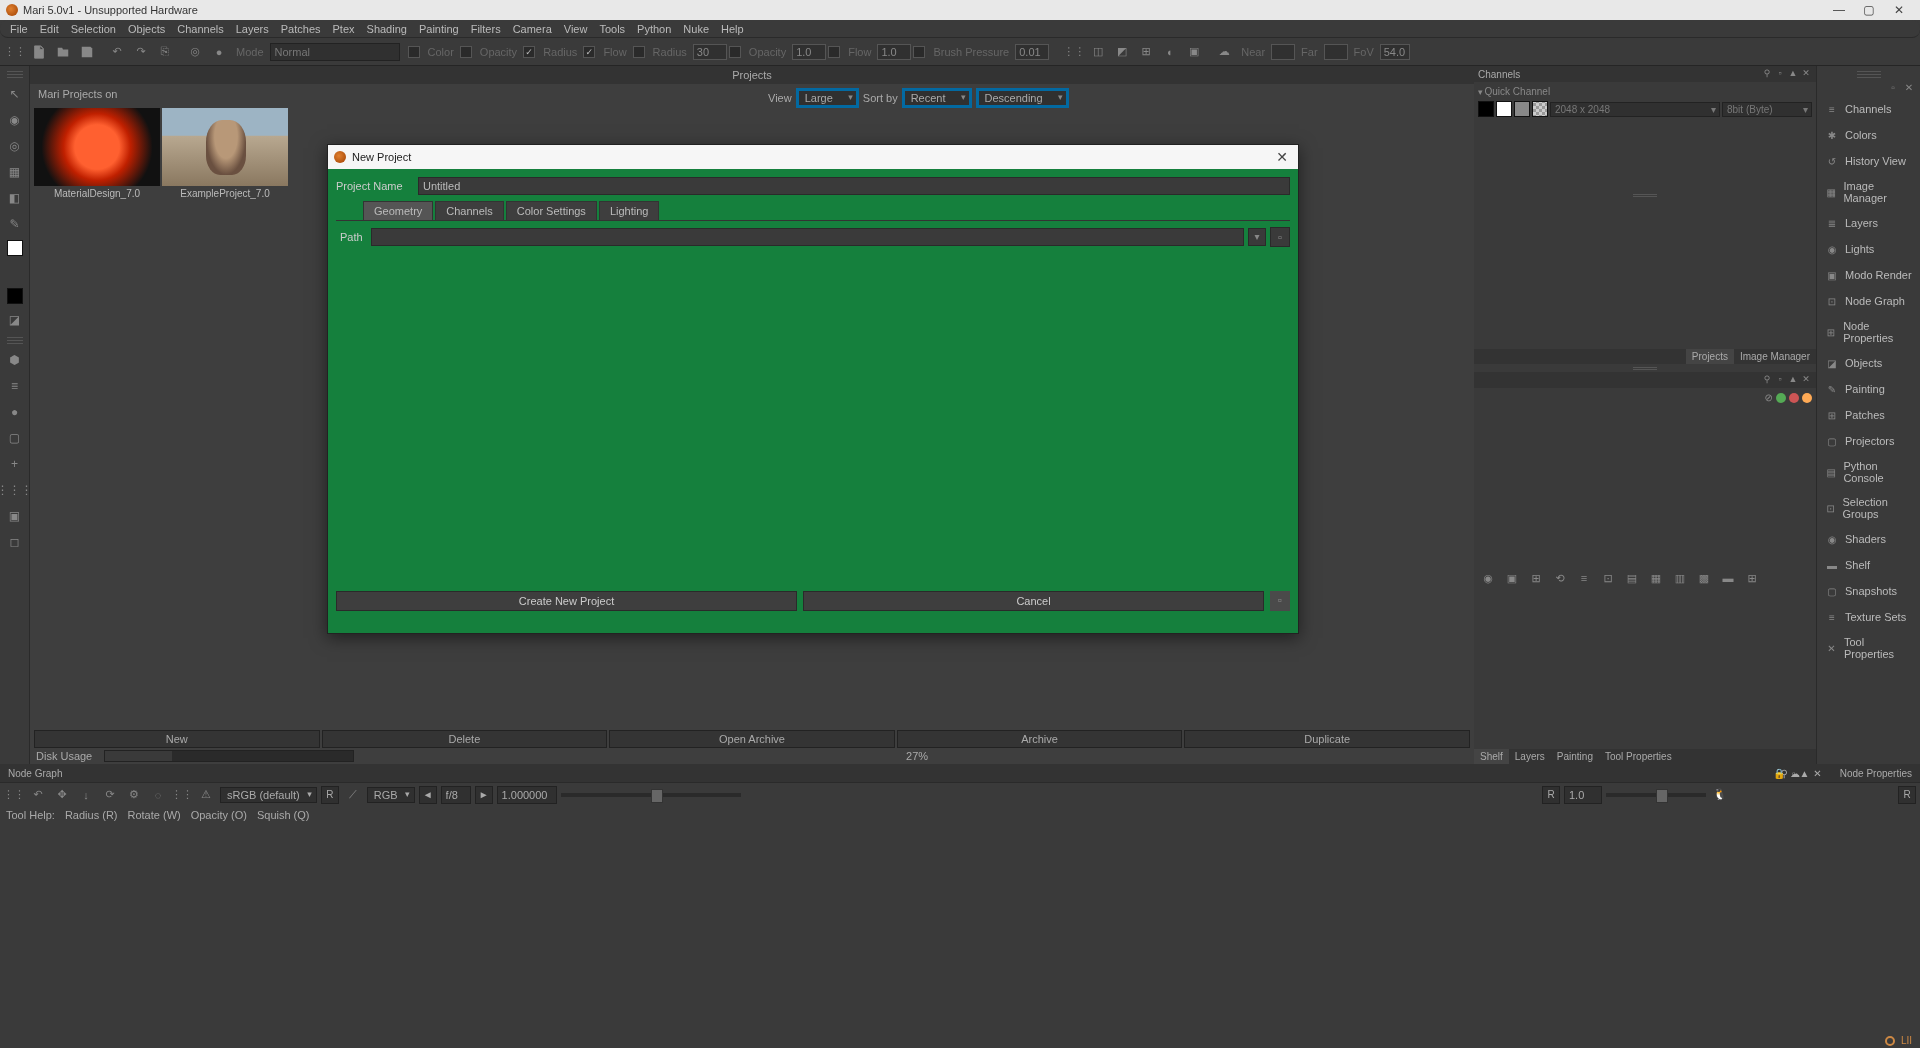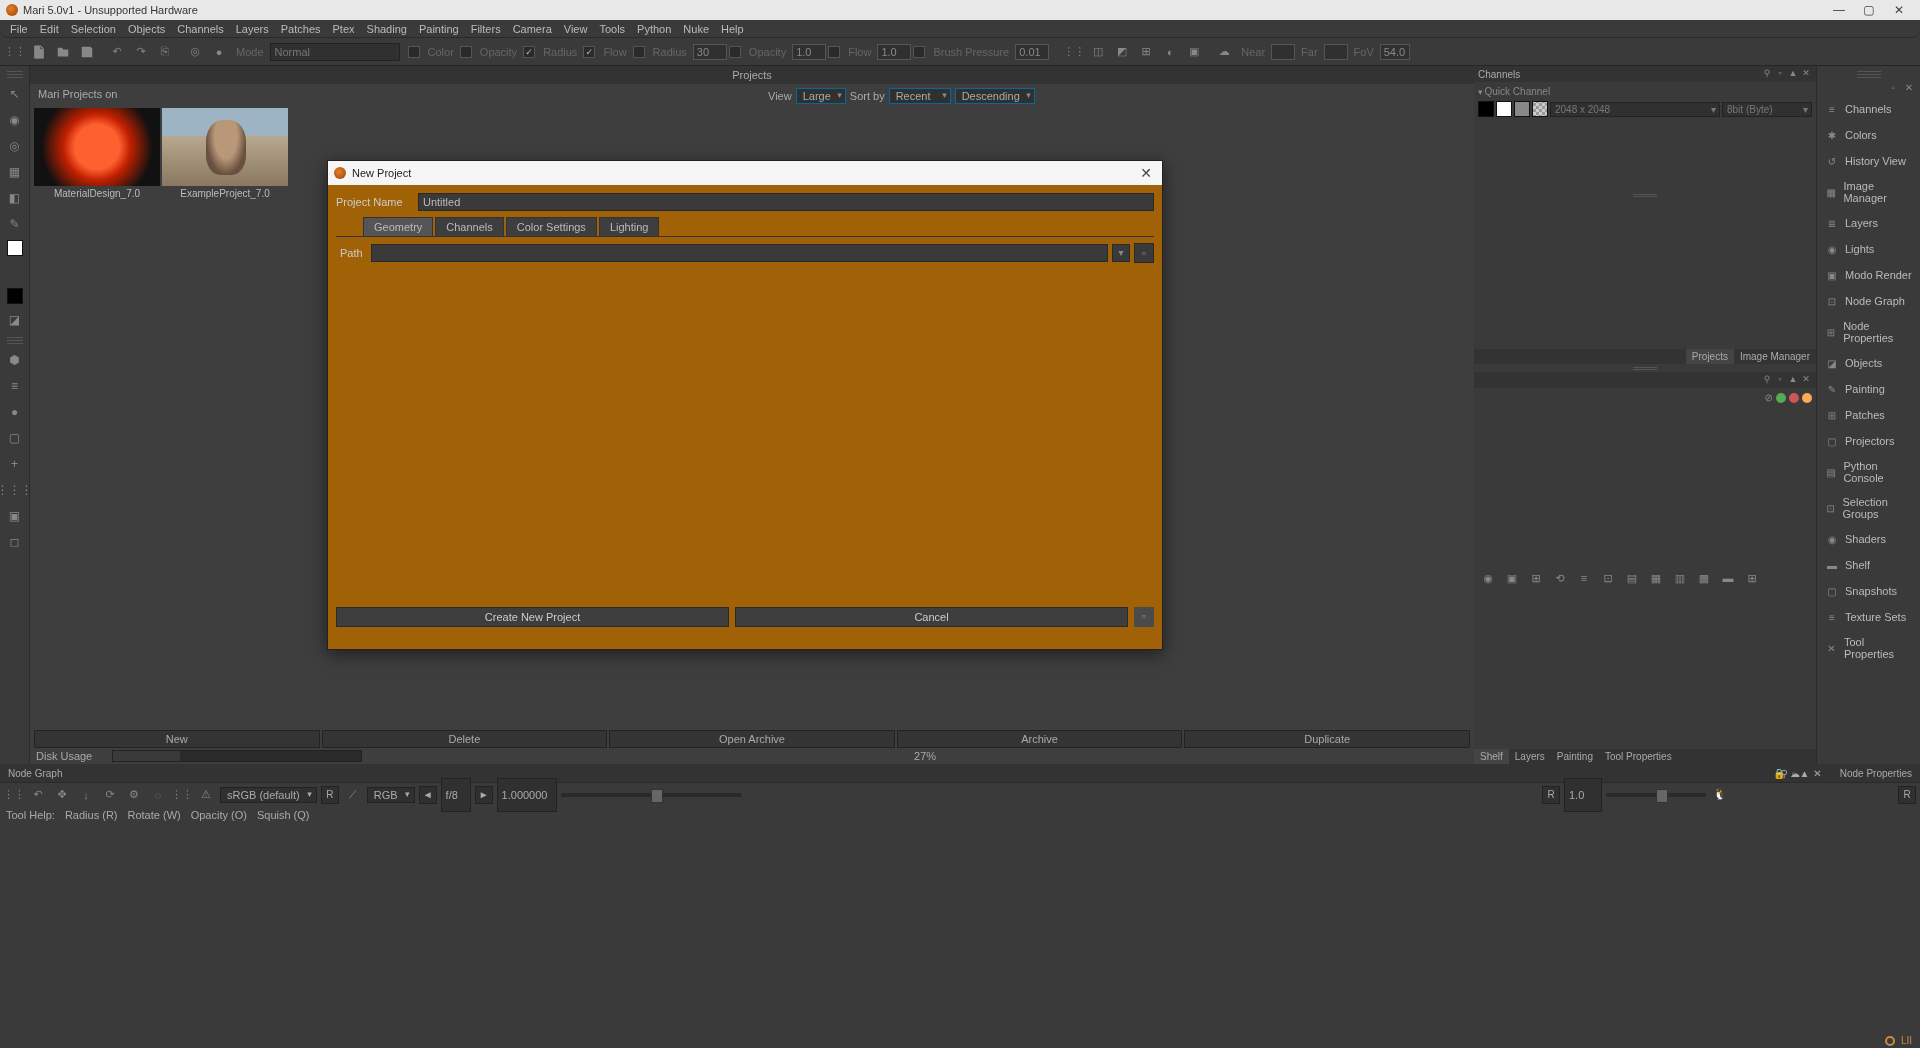--- a/index.html
+++ b/index.html
@@ -32,34 +32,34 @@
 .left-tools { width: 30px; background: #3a3a3a; border-right: 1px solid #2a2a2a; display:flex; flex-direction:column; align-items:center; padding-top:4px; gap:6px;}
 .left-tools .grip { height:8px; width:16px; background:repeating-linear-gradient(0deg,#555,#555 1px,transparent 1px,transparent 3px);}
 .lt-icon { width:20px; height:20px; display:flex; align-items:center; justify-content:center; color:#888; font-size:12px;}
 .lt-swatch { width:16px; height:16px; border:1px solid #111;}
 
 
 .projects { flex: 1; background: #3e3e3e; display:flex; flex-direction:column;}
 .proj-header { height: 18px; background: #333; display:flex; align-items:center; justify-content:center; color:#aaa; font-size:11px; position:relative;}
 .proj-sub { height: 20px; background: #3e3e3e; display:flex; align-items:center; padding:0 8px; color:#aaa; font-size:11px;}
 .proj-view { display:flex; align-items:center; gap:4px; padding:4px 8px; justify-content:flex-end;}
-.proj-dd { background:#303030; border:1px solid #0369a1; color:#aaa; font-size:11px; padding:1px 14px 1px 6px; position:relative;}
+.proj-dd { background:#303030; border:3px solid #0369a1; color:#aaa; font-size:11px; padding:1px 23px 1px 6px; position:relative;}
 .proj-dd::after{content:"▾"; position:absolute; right:3px; font-size:9px; color:#888;}
 .proj-thumbs { padding:4px; display:flex; flex-direction:row; gap:2px;}
 .thumb { width: 126px; }
 .thumb-img { width:126px; height:78px; }
 .thumb1 { background: radial-gradient(circle at 50% 50%, #ff6030 30%, #c02000 45%, #111 75%);}
 .thumb2 { background: linear-gradient(180deg, #9db4c4 0%, #9db4c4 35%, #b8a890 36%, #8a7860 100%); position:relative;}
 .thumb2::after{content:""; position:absolute; left:35%; top:15%; width:40px; height:55px; background:radial-gradient(ellipse at 50% 30%, #b89878 40%, #6a5040 70%); border-radius:40% 40% 35% 35%;}
 .thumb-label { text-align:center; color:#bbb; font-size:10px; padding:2px 0; background:#3e3e3e;}
 
 
 .proj-btns { display:flex; gap:2px; padding:0 4px;}
 .proj-btn { flex:1; background:#343434; border:1px solid #222; text-align:center; color:#aaa; font-size:11px; padding:2px 0;}
-.disk { height:16px; display:flex; align-items:center; padding:0 6px; color:#aaa; font-size:11px; gap:20px;}
+.disk { height:16px; display:flex; align-items:center; padding:0 6px; color:#aaa; font-size:11px; gap:12px;}
 .disk-bar { flex:0 0 250px; height:12px; background:#2a2a2a; border:1px solid #222; position:relative;}
 .disk-fill { height:100%; background:#3a3a3a;}
 .disk-pct { flex:1; text-align:center;}
 
 
 .right-col { width: 342px; display:flex; flex-direction:column;}
 .panel-hdr { height:16px; background:#333; display:flex; align-items:center; padding:0 4px; color:#aaa; font-size:10px;}
 .panel-hdr .hicons { margin-left:auto; display:flex; gap:1px;}
 .panel-hdr .hic { width:12px; height:12px; font-size:9px; color:#888; text-align:center;}
 .ch-body { background:#3a3a3a; padding:4px;}
@@ -85,30 +85,30 @@
 
 .node-row { height:18px; background:#333; display:flex; align-items:center; padding:0 8px; color:#aaa; font-size:10px; gap:20px;}
 .node-row .np { margin-left:auto;}
 
 
 .statusbar { height:24px; background:#3a3a3a; border-top:1px solid #2a2a2a; display:flex; align-items:center; padding:0 4px; gap:4px;}
 .sb-ic { width:20px; height:20px; display:flex; align-items:center; justify-content:center; color:#888;}
 .sb-combo { background:#303030; border:1px solid #222; color:#aaa; font-size:11px; padding:1px 16px 1px 6px; position:relative;}
 .sb-combo::after{content:"▾"; position:absolute; right:4px; font-size:9px;}
 .sb-btn { width:18px; height:18px; background:#303030; border:1px solid #222; color:#aaa; font-size:10px; text-align:center; line-height:16px;}
-.sb-input { background:#303030; border:1px solid #222; color:#aaa; font-size:11px; width:60px; height:34px; padding:0 4px;}
+.sb-input { background:#303030; border:1px solid #222; color:#aaa; font-size:11px; width:60px; height:18px; padding:0 4px;}
 .sb-slider { flex:0 0 180px; height:4px; background:#2a2a2a; position:relative;}
 .sb-slider::after{content:""; position:absolute; left:50%; top:-4px; width:10px; height:12px; background:#666; border:1px solid #333;}
 
 .help-line { height:18px; display:flex; align-items:center; padding:0 6px; color:#aaa; font-size:11px; gap:10px;}
 .very-bottom { position:absolute; right:8px; bottom:2px; display:flex; align-items:center; gap:6px; font-size:10px;}
 
 
 .overlay { position:absolute; left:0; top:0; right:0; bottom:0; }
-.dialog { position:absolute; left:327px; top:160px; width:836px; height:490px; background:#a16207; border:1px solid #222; box-shadow:0 4px 16px rgba(0,0,0,0.5);}
+.dialog { position:absolute; left:327px; top:144px; width:972px; height:490px; background:#15803d; border:1px solid #222; box-shadow:0 4px 16px rgba(0,0,0,0.5);}
 .dlg-title { height:24px; background:#f6f6f6; display:flex; align-items:center; padding:0 6px; color:#222; font-size:11px;}
 .dlg-title .mari-icon { width:12px; height:12px; background:radial-gradient(circle at 40% 40%, #e08030, #a04000); border-radius:50%; margin-right:6px;}
 .dlg-title .dlg-x { margin-left:auto; color:#444; font-size:14px; padding:0 4px;}
 .dlg-body { padding:8px;}
 .dlg-row { display:flex; align-items:center; gap:6px; margin-bottom:6px;}
 .dlg-label { color:#ccc; font-size:11px; width:76px;}
 .dlg-input { flex:1; background:#3a3a3a; border:1px solid #2a2a2a; color:#bbb; font-size:11px; padding:2px 4px; height:18px;}
 .dlg-tabs { display:flex; gap:0; border-bottom:1px solid #333; margin-bottom:6px;padding-left:27px;}
 .dlg-tab { padding:3px 10px; background:#3e3e3e; border:1px solid #333; border-bottom:none; color:#bbb; font-size:11px; margin-right:2px;}
 .dlg-tab.active { background:#555;}

